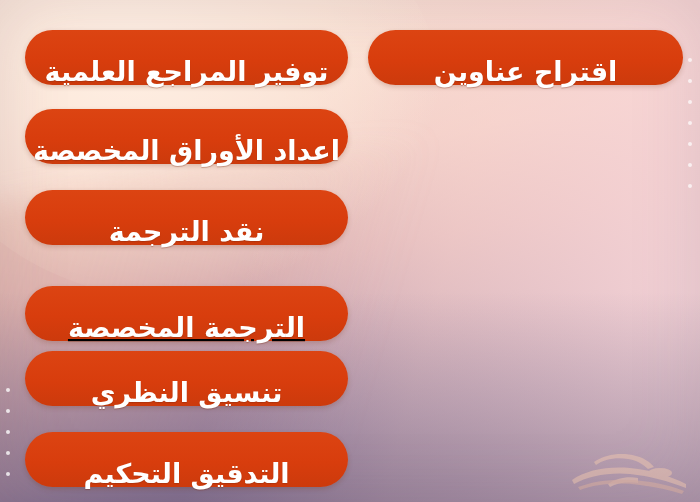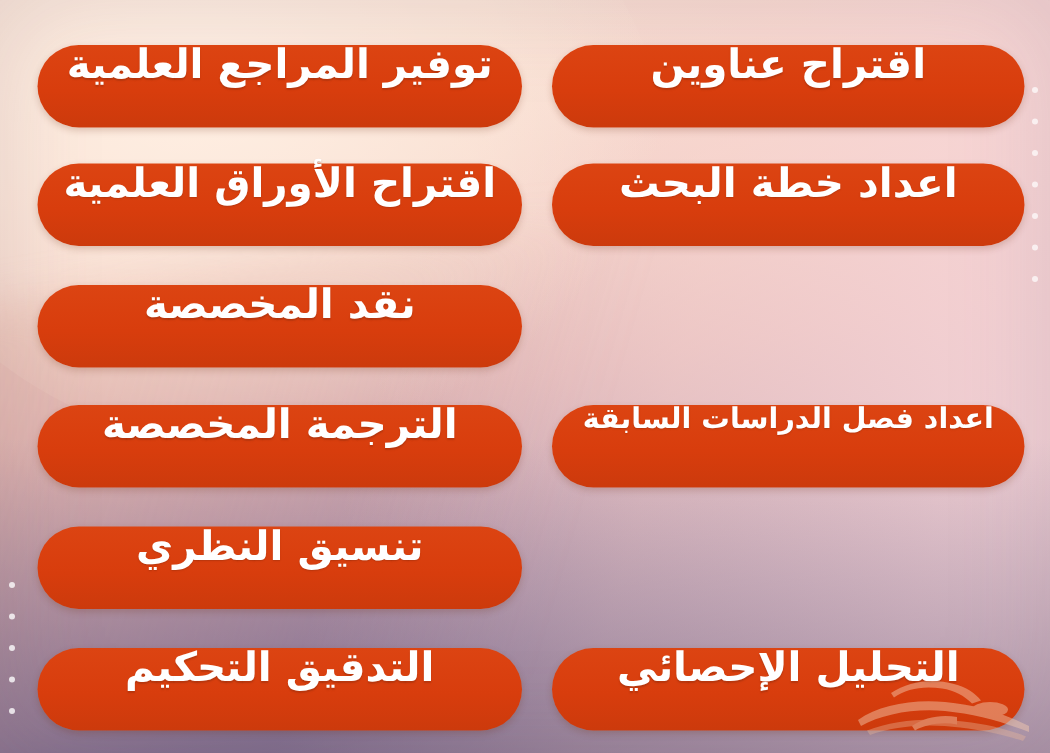--- a/index.html
+++ b/index.html
@@ -109,21 +109,21 @@
     position: absolute;
     inset: 0;
   }
   .pill {
     position: absolute;
     height: 55px;
     border-radius: 28px;
     background: linear-gradient(180deg, #dc4412 0%, #d83d0d 55%, #cc3a0c 100%);
     box-shadow: 0 2px 5px rgba(110,40,15,0.22);
     display: flex;
-    align-items: flex-start;
+    align-items: flex-end;
     justify-content: center;
     box-sizing: border-box;
     padding: 0 10px;
   }
   .pill-label {
     color: #ffffff;
     font-weight: bold;
     font-size: 27px;
     line-height: 1;
     letter-spacing: 0;
@@ -134,21 +134,21 @@
   .pill-label.sm { font-size: 19px; }
 
   
   .col-left  { left: 25px;  width: 323px; }
   .col-right { left: 368px; width: 315px; }
 
   
   .row-1 { top: 30px; }
   .row-2 { top: 109px; }
   .row-3 { top: 190px; }
-  .row-4 { top: 270px; }
+  .row-4 { top: 286px; text-decoration: underline; }
   .row-5 { top: 351px; }
   .row-6 { top: 432px; }
 
   
   .watermark {
     position: absolute;
     right: 6px;
     bottom: 6px;
     width: 130px;
     height: 56px;
@@ -183,38 +183,29 @@
       <div class="dot"></div>
       <div class="dot"></div>
       <div class="dot"></div>
     </div>
 
   <div class="grid">
 
     <div class="pill col-right row-1">
       <span class="pill-label">اقتراح عناوين</span>
     </div>
-    <div class="pill col-right row-2">
-      <span class="pill-label">اعداد خطة البحث</span>
-    </div>
-    <div class="pill col-right row-4">
-      <span class="pill-label sm">اعداد فصل الدراسات السابقة</span>
-    </div>
-    <div class="pill col-right row-6">
-      <span class="pill-label">التحليل الإحصائي</span>
-    </div>
 
     <div class="pill col-left row-1">
       <span class="pill-label">توفير المراجع العلمية</span>
     </div>
     <div class="pill col-left row-2">
-      <span class="pill-label">اقتراح الأوراق العلمية</span>
+      <span class="pill-label">اعداد الأوراق المخصصة</span>
     </div>
     <div class="pill col-left row-3">
-      <span class="pill-label">نقد المخصصة</span>
+      <span class="pill-label">نقد الترجمة</span>
     </div>
     <div class="pill col-left row-4">
       <span class="pill-label">الترجمة المخصصة</span>
     </div>
     <div class="pill col-left row-5">
       <span class="pill-label">تنسيق النظري</span>
     </div>
     <div class="pill col-left row-6">
       <span class="pill-label">التدقيق التحكيم</span>
     </div>

